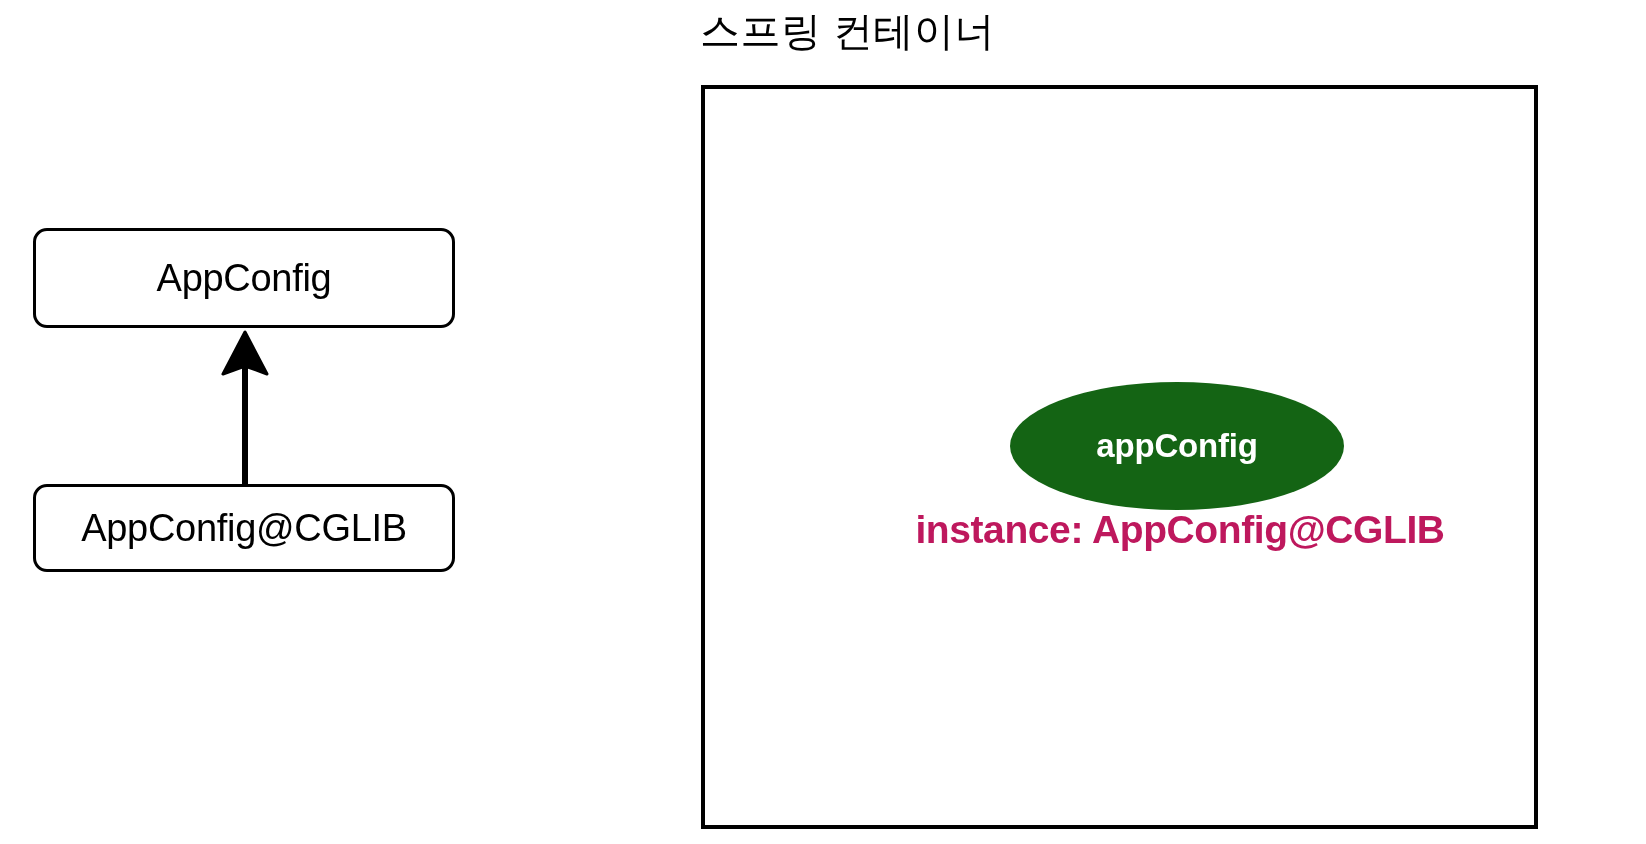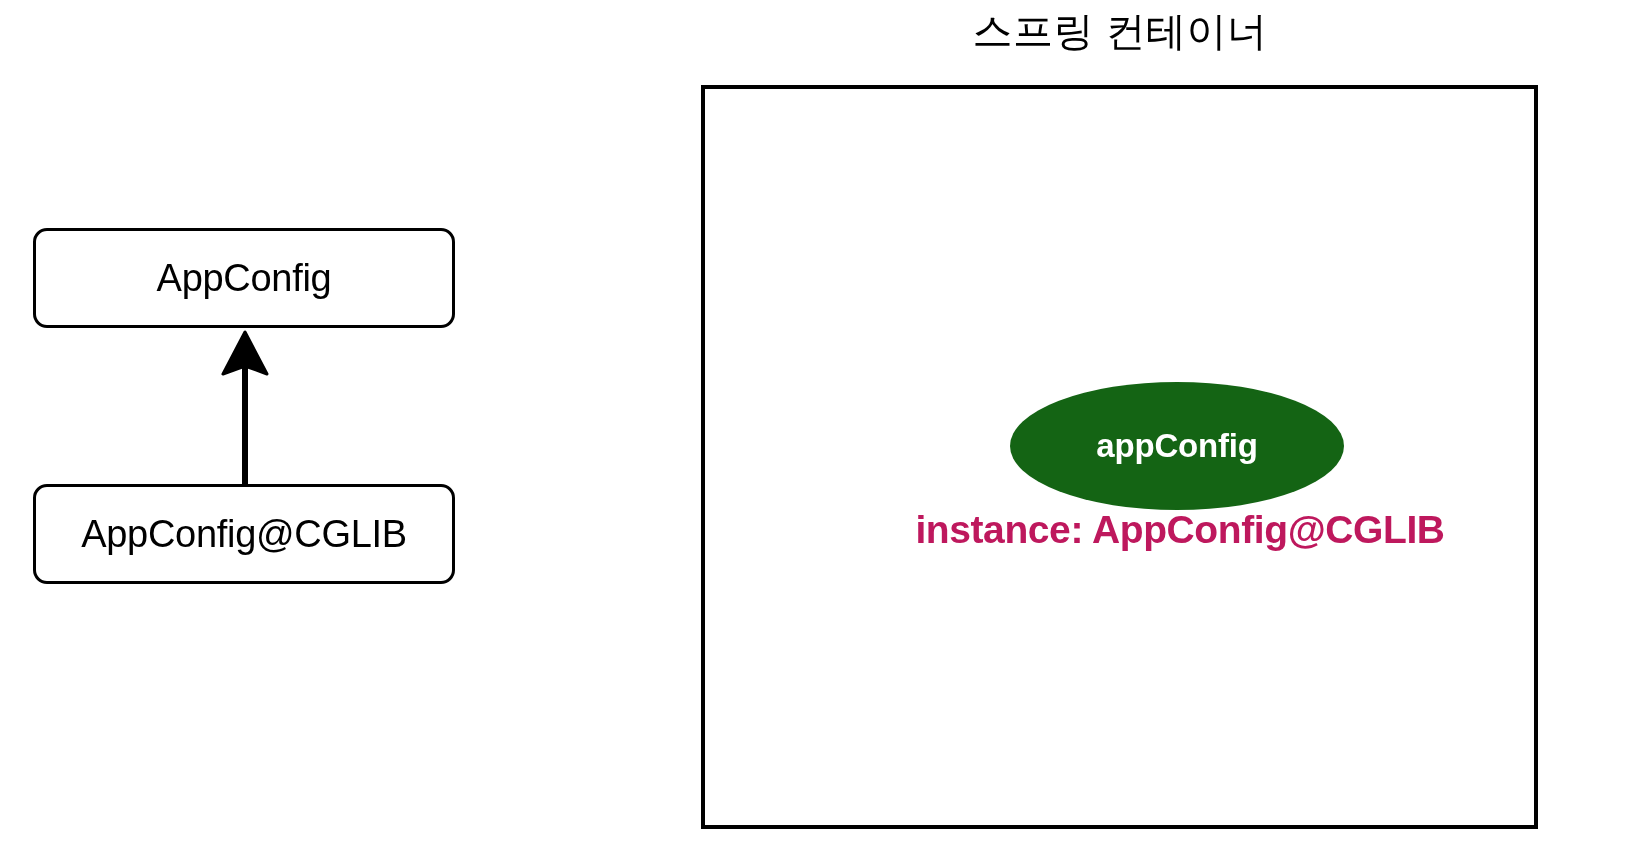--- a/index.html
+++ b/index.html
@@ -42,39 +42,39 @@
   #box-appconfig {
     left: 33px;
     top: 228px;
     width: 422px;
     height: 100px;
   }
   #box-appconfig-cglib {
     left: 33px;
     top: 484px;
     width: 422px;
-    height: 100px;
+    height: 88px;
   }
 
   
   #inherit-arrow {
     position: absolute;
     left: 205px;
     top: 330px;
     width: 80px;
     height: 158px;
   }
 
   
   #container-title {
     position: absolute;
     left: 700px;
     top: 4px;
     width: 840px;
-    text-align: center;
+    text-align: left;
     font-size: 40px;
     font-weight: 400;
     color: #000000;
     letter-spacing: 0.5px;
   }
 
   #spring-container-box {
     position: absolute;
     box-sizing: border-box;
     left: 701px;

